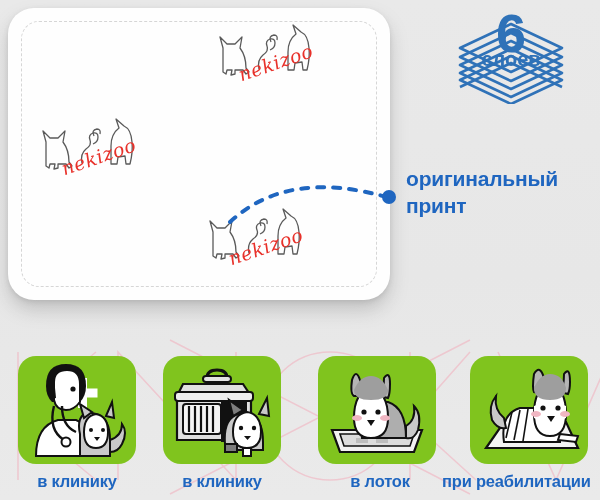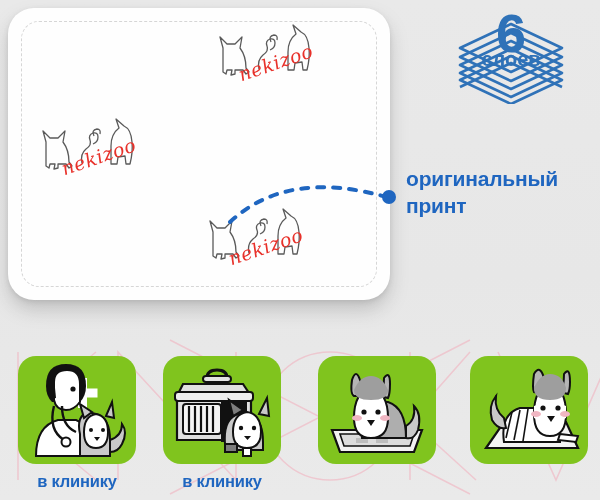--- a/index.html
+++ b/index.html
@@ -223,20 +223,21 @@
           <path d="M62 40 Q66 36 66 22 Q72 14 72 28 Q72 38 70 42 Z" fill="#b5b5b5" stroke="#111" stroke-width="2"></path>
           <path d="M36 34 Q42 20 53 20 Q64 20 70 34 Q70 44 53 44 Q36 44 36 34 Z" fill="#9e9e9e"></path>
           <circle cx="46" cy="56" r="2.6" fill="#111"></circle>
             <circle cx="60" cy="56" r="2.6" fill="#111"></circle>
           <path d="M49 64 L57 64 L53 70 Z" fill="#111"></path>
           <ellipse cx="39" cy="62" rx="5" ry="3" fill="#f0b6c2"></ellipse>
           <ellipse cx="67" cy="62" rx="5" ry="3" fill="#f0b6c2"></ellipse>
           <path d="M88 70 Q98 64 96 50 Q104 58 100 74 Q96 84 88 82 Z" fill="#c9c9c9" stroke="#111" stroke-width="2"></path>
         </svg>
       </div>
+      <div class="tile-cap">в лоток</div>
     </div>
 
     <div class="tile t4">
       <div class="tile-art">
         <svg width="118" height="108" viewBox="0 0 118 108">
           <path d="M16 92 L34 66 L96 66 L108 92 Z" fill="#f4f4f4" stroke="#111" stroke-width="2.2"></path>
           <path d="M34 86 Q30 58 50 52 L72 52 Q90 58 90 86 Z" fill="#fff" stroke="#111" stroke-width="2"></path>
           <g stroke="#111" stroke-width="1.6" fill="none">
             <path d="M42 56 L36 82"></path>
               <path d="M50 54 L44 84"></path>
@@ -249,15 +250,16 @@
           <path d="M64 50 Q72 46 80 50 Q88 46 96 50 L96 62 Q80 70 64 62 Z" fill="#fff"></path>
           <circle cx="73" cy="52" r="2.6" fill="#111"></circle>
             <circle cx="88" cy="52" r="2.6" fill="#111"></circle>
           <path d="M77 60 L85 60 L81 66 Z" fill="#111"></path>
           <ellipse cx="66" cy="58" rx="5" ry="3" fill="#f0b6c2"></ellipse>
           <ellipse cx="95" cy="58" rx="5" ry="3" fill="#f0b6c2"></ellipse>
           <path d="M34 62 Q24 54 26 40 Q18 50 22 64 Q28 74 36 72 Z" fill="#c9c9c9" stroke="#111" stroke-width="2"></path>
           <path d="M90 78 L108 80 L106 86 L88 84 Z" fill="#fff" stroke="#111" stroke-width="2"></path>
         </svg>
       </div>
+      <div class="tile-cap">при реабилитации</div>
     </div>
   </div>
 </div>
 
 </body></html>

